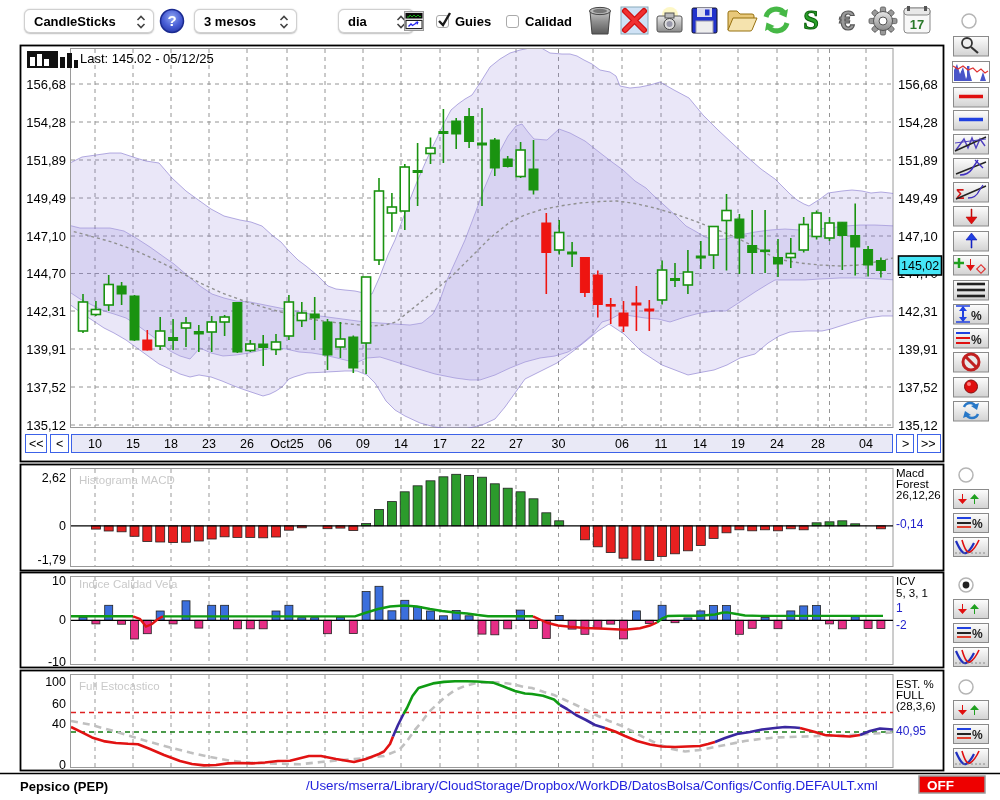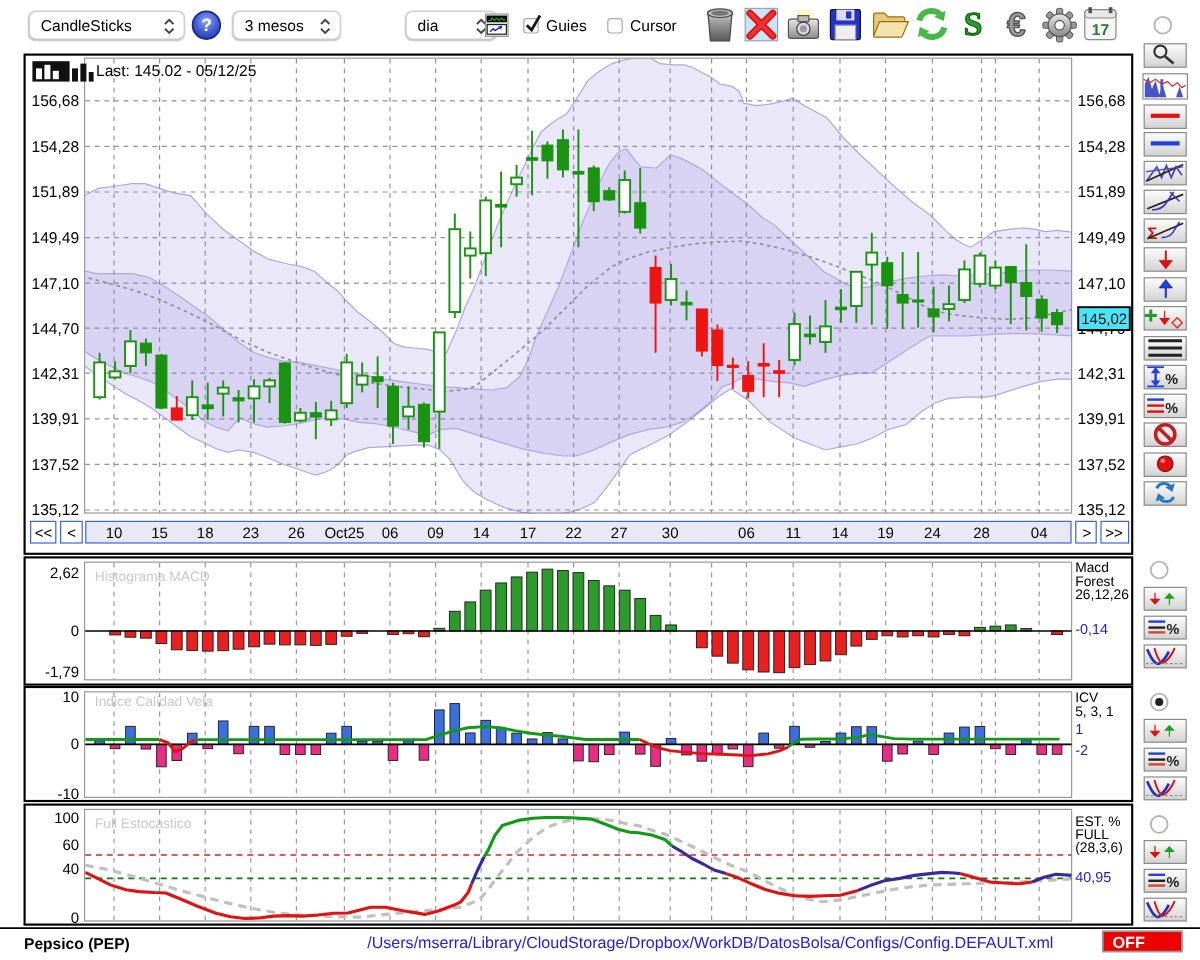--- a/index.html
+++ b/index.html
@@ -1,34 +1,34 @@
 <!DOCTYPE html>
 <html><head><meta charset="utf-8"><style>
 html,body{margin:0;padding:0;width:1000px;height:800px;background:#fff;font-family:"Liberation Sans",sans-serif;overflow:hidden}
 .abs{position:absolute}
-.sel{position:absolute;top:9px;height:24px;background:#fff;border:1px solid #d0d0d0;border-radius:6px;box-shadow:0 0.5px 1.5px rgba(0,0,0,.25);font-size:13px;font-weight:400;color:#000;display:flex;align-items:center;padding-left:9px;box-sizing:border-box}
+.sel{position:absolute;top:9px;height:24px;background:#fff;border:1px solid #d0d0d0;border-radius:6px;box-shadow:0 0.5px 1.5px rgba(0,0,0,.25);font-size:13px;font-weight:700;color:#000;display:flex;align-items:center;padding-left:9px;box-sizing:border-box}
 .chk{position:absolute;top:15px;width:13px;height:13px;border:1.5px solid #aaa;border-radius:3px;background:#fff;box-sizing:border-box}
-.lbl{position:absolute;font-size:13px;font-weight:400;color:#000}
+.lbl{position:absolute;font-size:13px;font-weight:700;color:#000}
 </style></head><body>
 <div class="sel" style="left:24px;width:130px">CandleSticks<svg class="abs" style="right:6px;top:4px" width="12" height="16" viewBox="0 0 12 16">
       <path d="M2.5 6 L6 2.5 L9.5 6" fill="none" stroke="#444" stroke-width="1.6"></path>
       <path d="M2.5 10 L6 13.5 L9.5 10" fill="none" stroke="#444" stroke-width="1.6"></path>
     </svg></div>
 <svg class="abs" style="left:159px;top:8px" width="26" height="26" viewBox="0 0 26 26">
     <defs>
       <radialGradient id="hg" cx="50%" cy="35%" r="70%">
         <stop offset="0%" stop-color="#8fa7f0"></stop>
         <stop offset="55%" stop-color="#4a5fd6"></stop>
         <stop offset="100%" stop-color="#2436a8"></stop>
       </radialGradient>
     </defs>
     <circle cx="13" cy="13" r="11.5" fill="url(#hg)" stroke="#1a2a90" stroke-width="1.5"></circle>
     <text x="13" y="18" font-size="15" font-weight="bold" fill="#fff" text-anchor="middle">?</text>
   </svg>
-<div class="sel" style="left:194px;width:90px">3 mesos<svg class="abs" style="right:6px;top:4px" width="12" height="16" viewBox="0 0 12 16">
+<div class="sel" style="left:194px;width:103px">3 mesos<svg class="abs" style="right:6px;top:4px" width="12" height="16" viewBox="0 0 12 16">
       <path d="M2.5 6 L6 2.5 L9.5 6" fill="none" stroke="#444" stroke-width="1.6"></path>
       <path d="M2.5 10 L6 13.5 L9.5 10" fill="none" stroke="#444" stroke-width="1.6"></path>
     </svg></div>
 <div class="sel" style="left:338px;width:76px">dia<svg class="abs" style="right:6px;top:4px" width="12" height="16" viewBox="0 0 12 16">
       <path d="M2.5 6 L6 2.5 L9.5 6" fill="none" stroke="#444" stroke-width="1.6"></path>
       <path d="M2.5 10 L6 13.5 L9.5 10" fill="none" stroke="#444" stroke-width="1.6"></path>
     </svg></div>
 <svg class="abs" style="left:404px;top:11px" width="20" height="20" viewBox="0 0 20 20">
     <rect x="0.5" y="0.5" width="19" height="19" fill="#d8d8d8" stroke="#999"></rect>
     <rect x="1.5" y="2" width="17" height="5.5" fill="#080808"></rect>
@@ -36,21 +36,21 @@
     <rect x="2" y="9.5" width="16" height="8" fill="#fff" stroke="#222"></rect>
     <path d="M4.5 15.5 L7 13 L8.5 14.5 L14 11" stroke="#22e" stroke-width="1.3" fill="none"></path>
     <path d="M14 11 L11.5 11.3 M14 11 L13.2 13.5" stroke="#22e" stroke-width="1" fill="none"></path>
   </svg>
 <div class="chk" style="left:436px"></div>
 <svg class="abs" style="left:436px;top:9px" width="18" height="20" viewBox="0 0 18 20">
     <path d="M3 12 L7 16 L14 4" fill="none" stroke="#1a1a1a" stroke-width="2.4"></path>
   </svg>
 <div class="lbl" style="left:455px;top:14px">Guies</div>
 <div class="chk" style="left:506px"></div>
-<div class="lbl" style="left:525px;top:14px">Cursor</div>
+<div class="lbl" style="left:525px;top:14px">Calidad</div>
 <svg class="abs" style="left:580px;top:3px" width="360" height="34" viewBox="0 0 360 34">
 <defs>
       <linearGradient id="mg" x1="0" y1="0" x2="0" y2="1">
         <stop offset="0%" stop-color="#c8c8c8"></stop>
         <stop offset="45%" stop-color="#909090"></stop>
         <stop offset="100%" stop-color="#5a5a5a"></stop>
       </linearGradient>
       <linearGradient id="gg" x1="0" y1="0" x2="0" y2="1">
         <stop offset="0%" stop-color="#e8e8e8"></stop>
         <stop offset="100%" stop-color="#8a8a8a"></stop>

